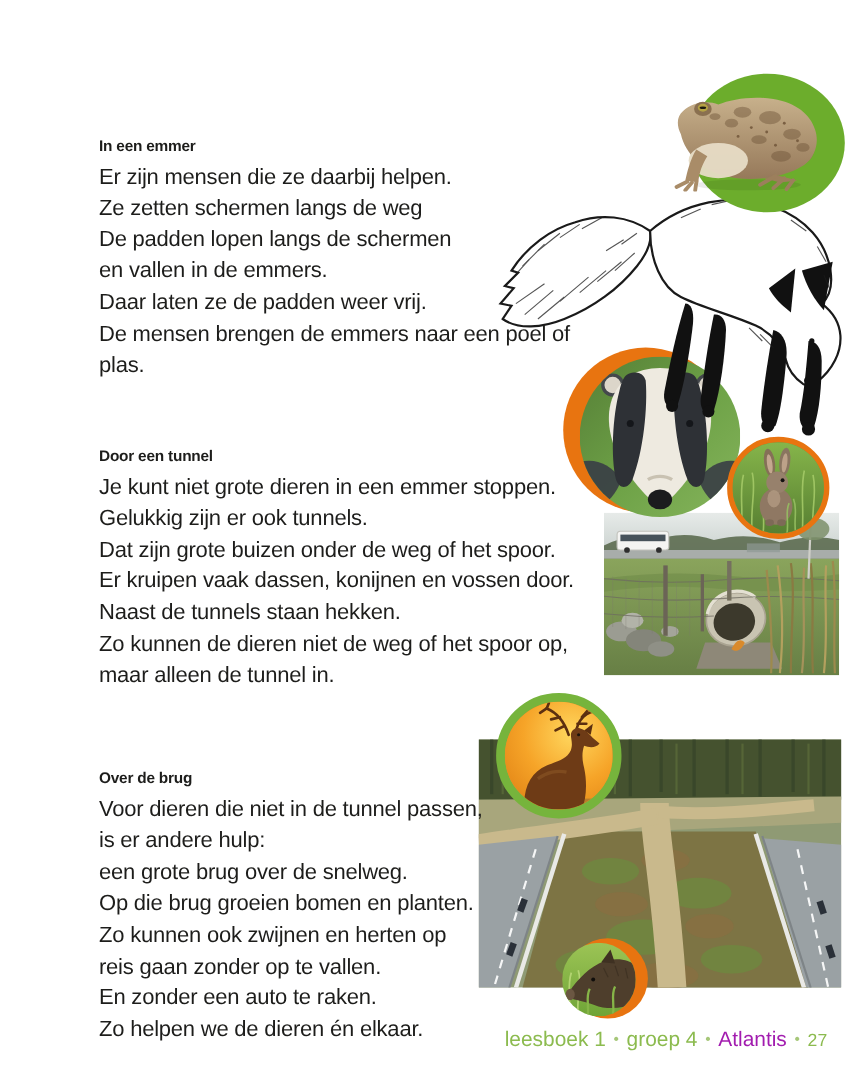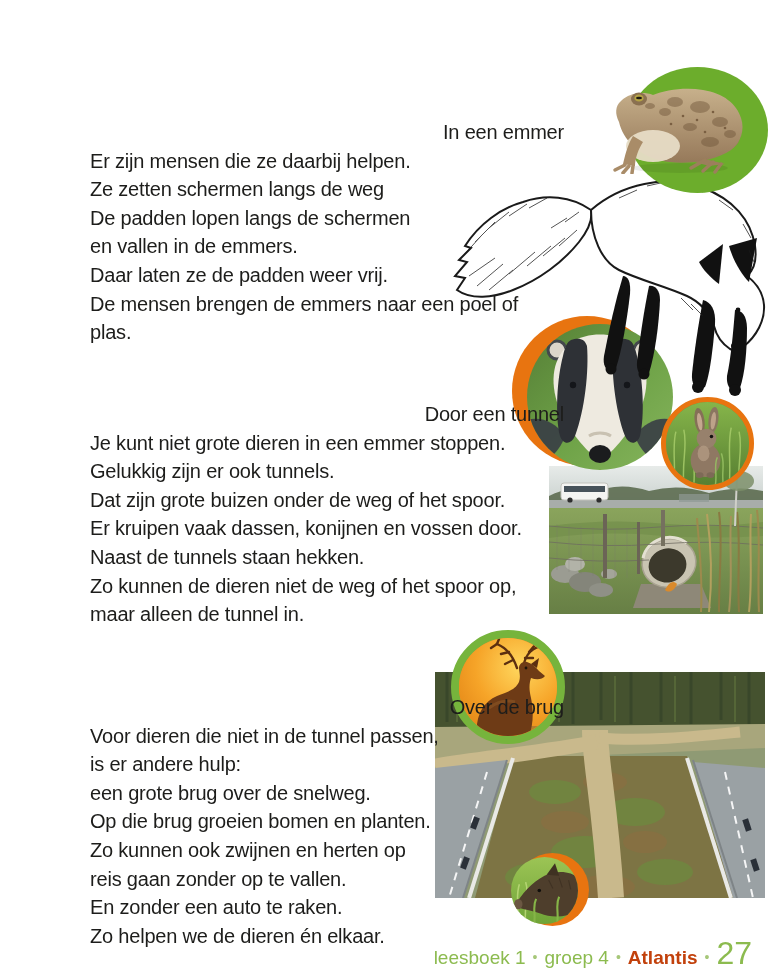--- a/index.html
+++ b/index.html
@@ -1,32 +1,32 @@
 <!DOCTYPE html>
 <html><head>
 <meta charset="utf-8">
 <style>
   html,body{margin:0;padding:0;background:#ffffff;}
   .page{position:relative;width:781px;height:980px;background:#ffffff;overflow:hidden;
         font-family:"Liberation Sans",sans-serif;}
   .section{position:absolute;left:90px;width:474px;color:#1d1d1b;font-size:20px;
            line-height:28.6px;letter-spacing:-0.2px;}
-  .section h2{font-size:20px;line-height:28.6px;margin:0;font-weight:normal;text-align:right;}
+  .section h2{font-size:14px;line-height:28.6px;margin:0;font-weight:bold;}
   .section p{margin:0;}
   .s1{top:118px;}
   .s2{top:400px;}
   .s3{top:652px;margin-top:41px;}
   .circle{position:absolute;border-radius:50%;}
   .photo{position:absolute;overflow:hidden;}
   .photo svg{display:block;}
   .ring{position:absolute;border-radius:50%;box-sizing:border-box;overflow:hidden;}
   .footer{position:absolute;top:935px;right:29px;color:#8cbb4f;font-size:19px;white-space:nowrap;}
   .footer .sep{color:#a6c779;padding:0 7px;font-size:14px;vertical-align:2px;}
-  .footer .bold{font-weight:bold;color:#c2410c;}
-  .footer .num{font-size:32px;}
+  .footer .bold{font-weight:normal;color:#a21caf;}
+  .footer .num{font-size:16px;}
 </style>
 </head>
 <body>
 
 <div class="page">
 
   <div class="photo" style="left:549px;top:466px;width:214px;height:148px;">
     <svg width="214" height="148" viewBox="0 0 214 148">
       <defs>
         <linearGradient id="sky" x1="0" y1="0" x2="0" y2="1">

